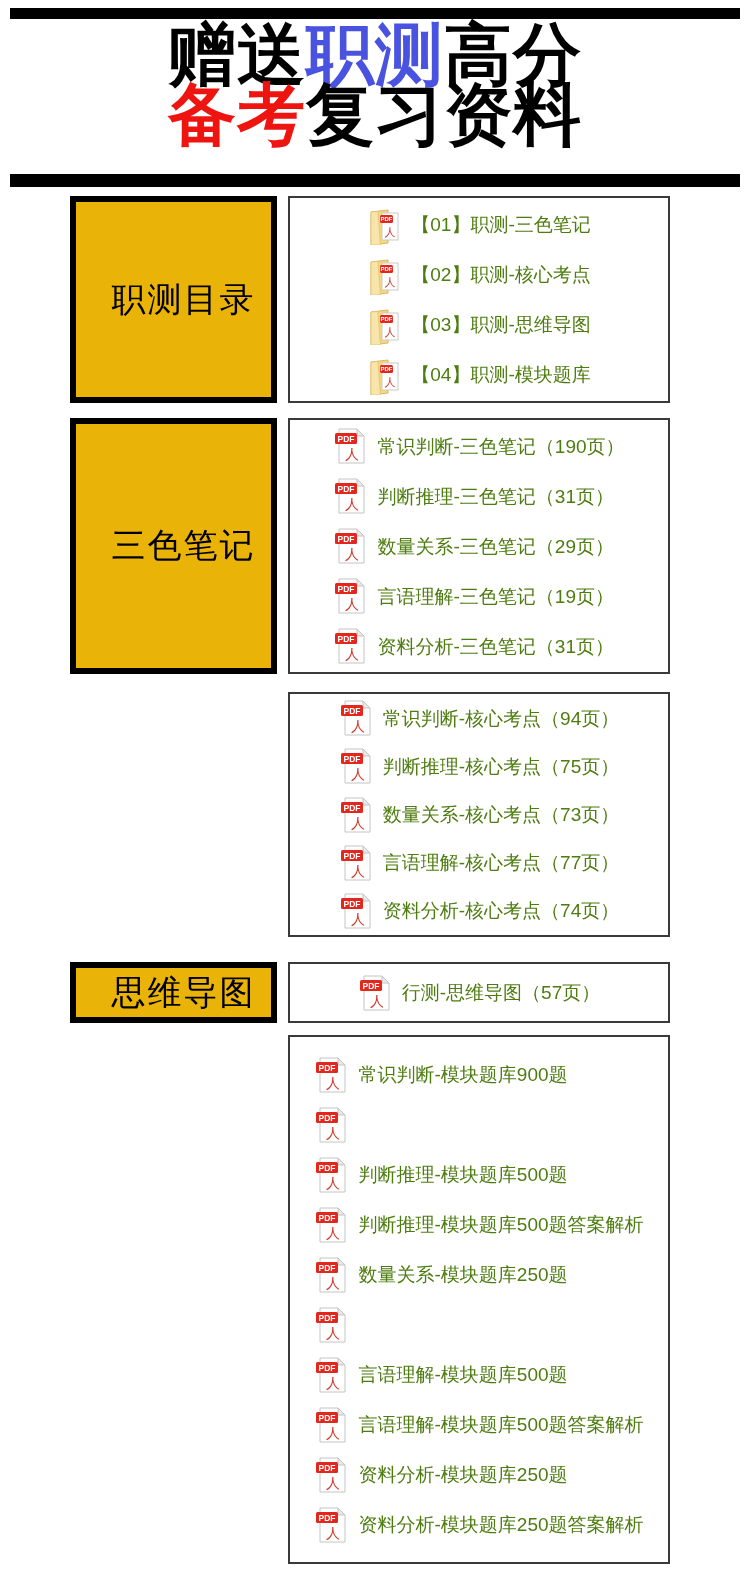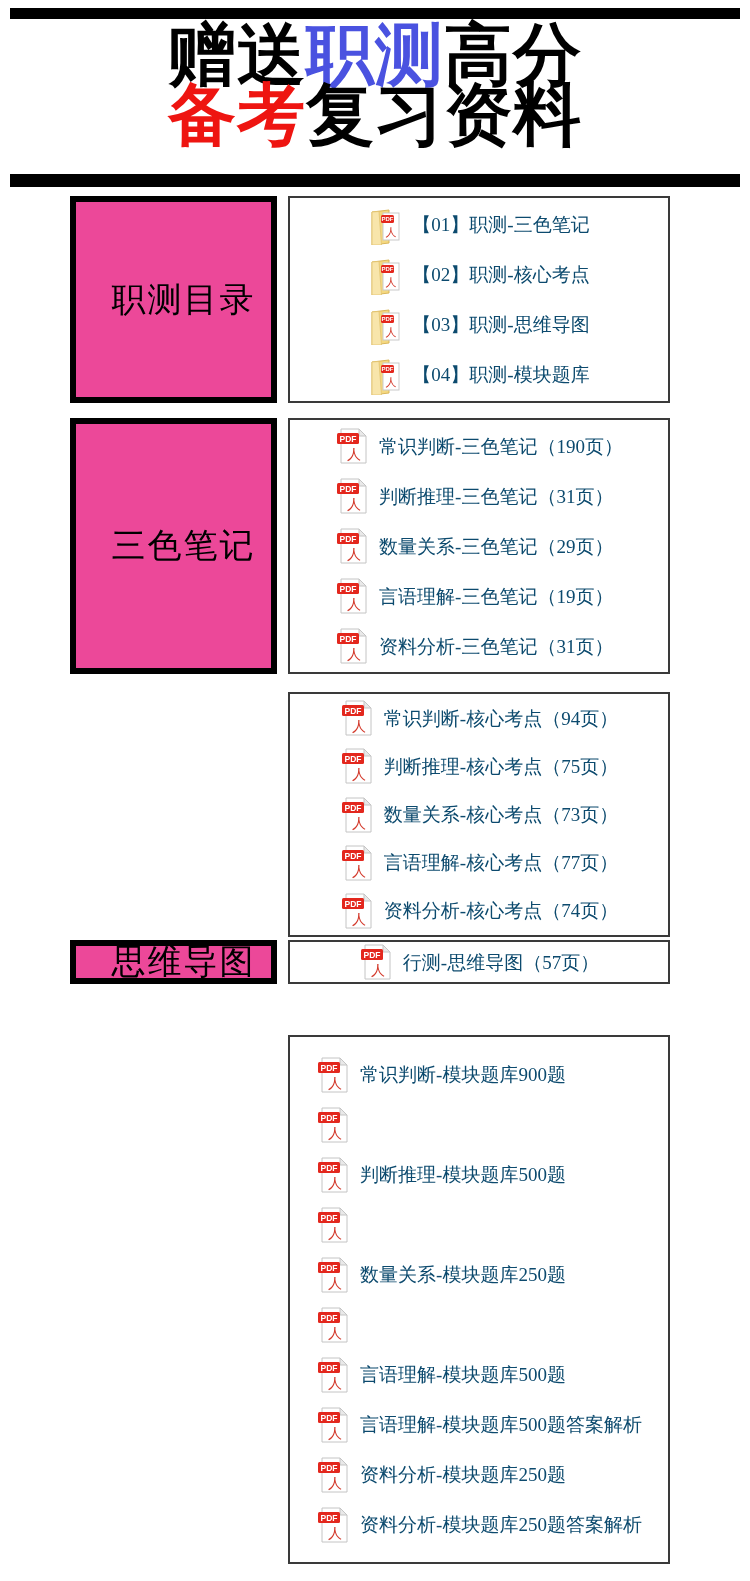--- a/index.html
+++ b/index.html
@@ -19,46 +19,46 @@
   .title2{top:80px;font-size:68px;}
   .c-black{color:#000;}
   .c-blue{color:var(--accent-blue,#4a52e0);}
   .c-red{color:var(--accent-red,#ee1511);}
   
   #sections{position:absolute;inset:0;}
   .section{position:absolute;left:0;right:0;}
   .s0{top:196px;height:207px;}
   .s1{top:418px;height:256px;}
   .s2{top:692px;height:245px;}
-  .s3{top:940px;height:44px;}
+  .s3{top:962px;height:61px;}
   .s4{top:1035px;height:529px;}
   .label-box{
     position:absolute;left:70px;top:0;bottom:0;width:207px;
-    border:6px solid #000;box-sizing:border-box;background:#ec4899;
+    border:6px solid #000;box-sizing:border-box;background:#eab308;
     display:flex;align-items:center;justify-content:center;padding-left:20px;
   }
   .label-box .label{
     font-family:"Liberation Serif","DejaVu Serif",serif;
     font-size:34px;color:#000;letter-spacing:2px;white-space:nowrap;
   }
   .list-box{
     position:absolute;left:288px;top:0;bottom:0;width:382px;
     border:2px solid #3a3a3a;box-sizing:border-box;background:#fff;
     display:flex;justify-content:center;
   }
   .list{
     display:flex;flex-direction:column;justify-content:center;
     align-items:flex-start;height:100%;
   }
   .row{height:50px;display:flex;align-items:center;gap:10px;}
   .row .icon{width:34px;height:40px;flex:0 0 34px;display:inline-flex;}
   .row .icon svg{width:100%;height:100%;}
   .item-label{
-    font-size:19px;color:#0c4a6e;white-space:nowrap;line-height:1;
-    font-family:Liberation Serif, serif;
+    font-size:19px;color:#4d7c0f;white-space:nowrap;line-height:1;
+    font-family:Liberation Sans, sans-serif;
   }
 </style>
 </head>
 <body>
 
 <div class="bar bar1"></div>
 
 <h1 class="title title1"><span class="c-black">赠送</span><span class="c-blue">职测</span><span class="c-black">高分</span></h1>
 
 <h1 class="title title2"><span class="c-red">备考</span><span class="c-black">复习资料</span></h1>
@@ -361,20 +361,21 @@
 
     <span class="icon">
       <svg viewBox="0 0 34 38" xmlns="http://www.w3.org/2000/svg">
         <path d="M6 2 H24 L31 9 V36 H6 Z" fill="#ffffff" stroke="#c4c4c4" stroke-width="1"></path>
         <path d="M24 2 L31 9 H24 Z" fill="#e9e9e9" stroke="#c4c4c4" stroke-width="1"></path>
         <rect x="2" y="6" width="22" height="11" rx="1.5" fill="#e3271d"></rect>
         <text x="13" y="14.6" font-size="8.5" fill="#ffffff" text-anchor="middle" font-weight="bold" font-family="sans-serif">PDF</text>
         <text x="19" y="32" font-size="14" fill="#d3392b" text-anchor="middle" font-family="sans-serif">人</text>
       </svg>
     </span>
+    <span class="item-label">判断推理-模块题库500题答案解析</span>
   </div>
 
   <div class="row">
 
     <span class="icon">
       <svg viewBox="0 0 34 38" xmlns="http://www.w3.org/2000/svg">
         <path d="M6 2 H24 L31 9 V36 H6 Z" fill="#ffffff" stroke="#c4c4c4" stroke-width="1"></path>
         <path d="M24 2 L31 9 H24 Z" fill="#e9e9e9" stroke="#c4c4c4" stroke-width="1"></path>
         <rect x="2" y="6" width="22" height="11" rx="1.5" fill="#e3271d"></rect>
         <text x="13" y="14.6" font-size="8.5" fill="#ffffff" text-anchor="middle" font-weight="bold" font-family="sans-serif">PDF</text>

